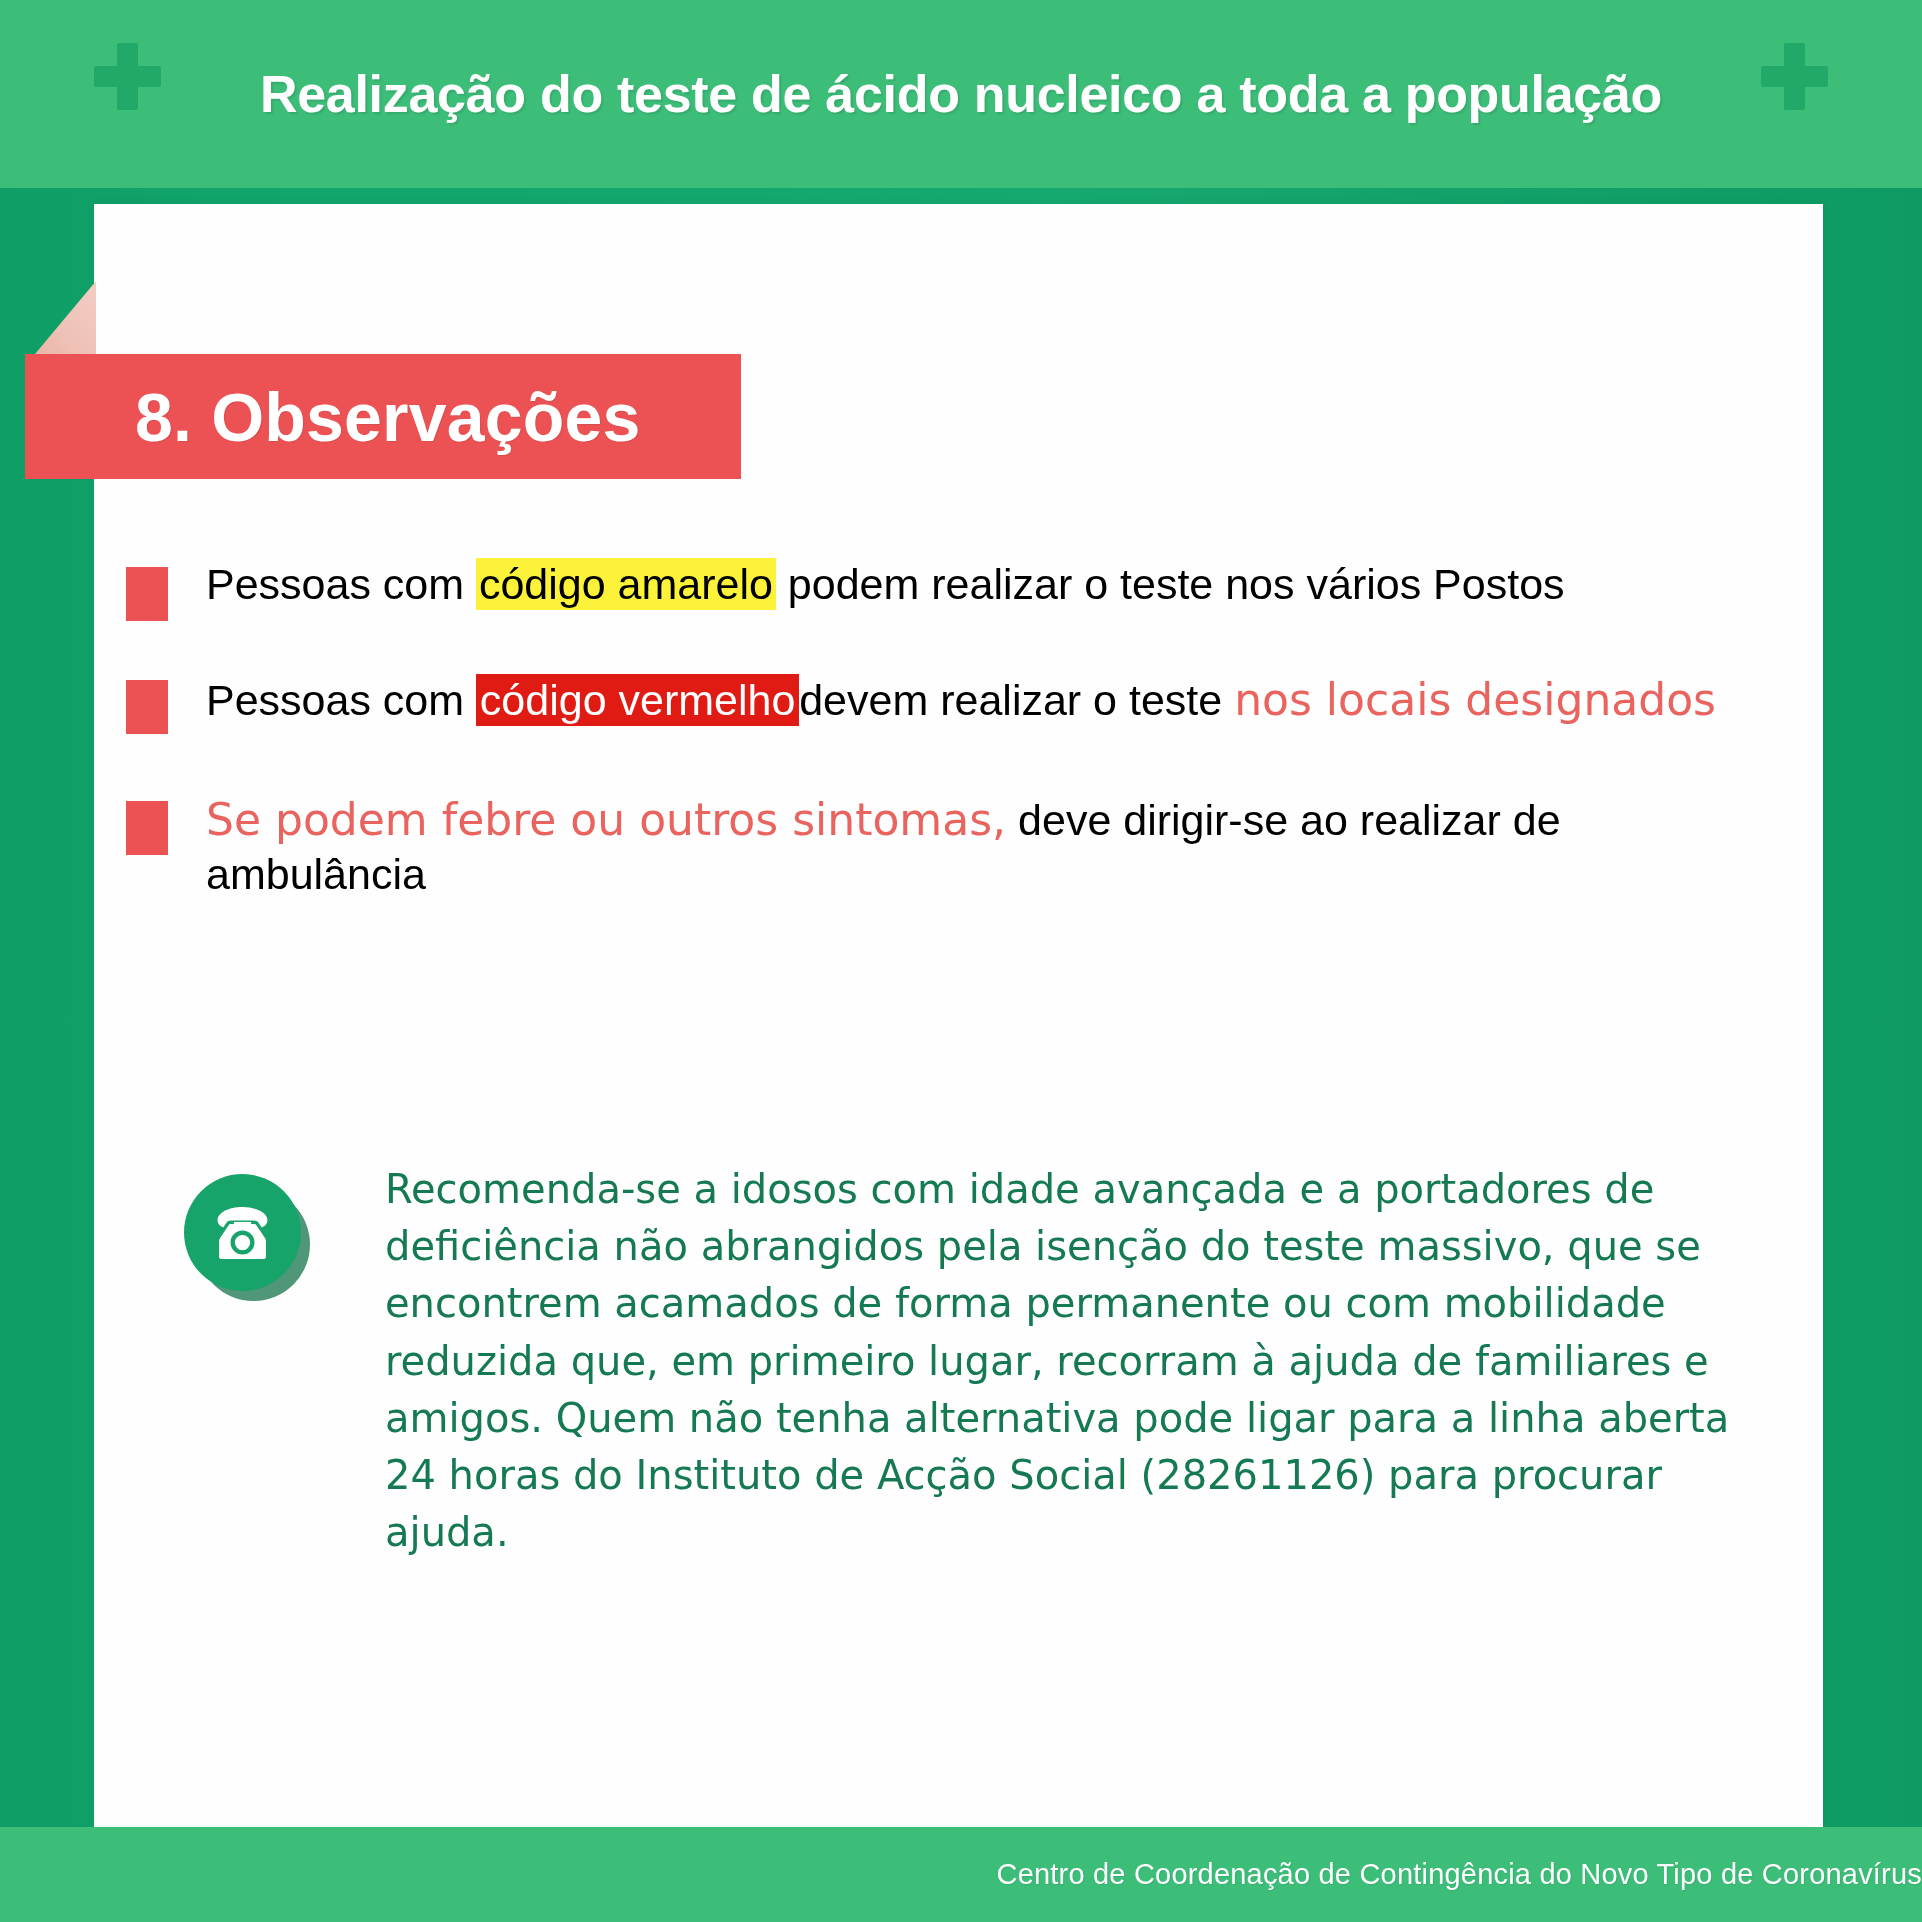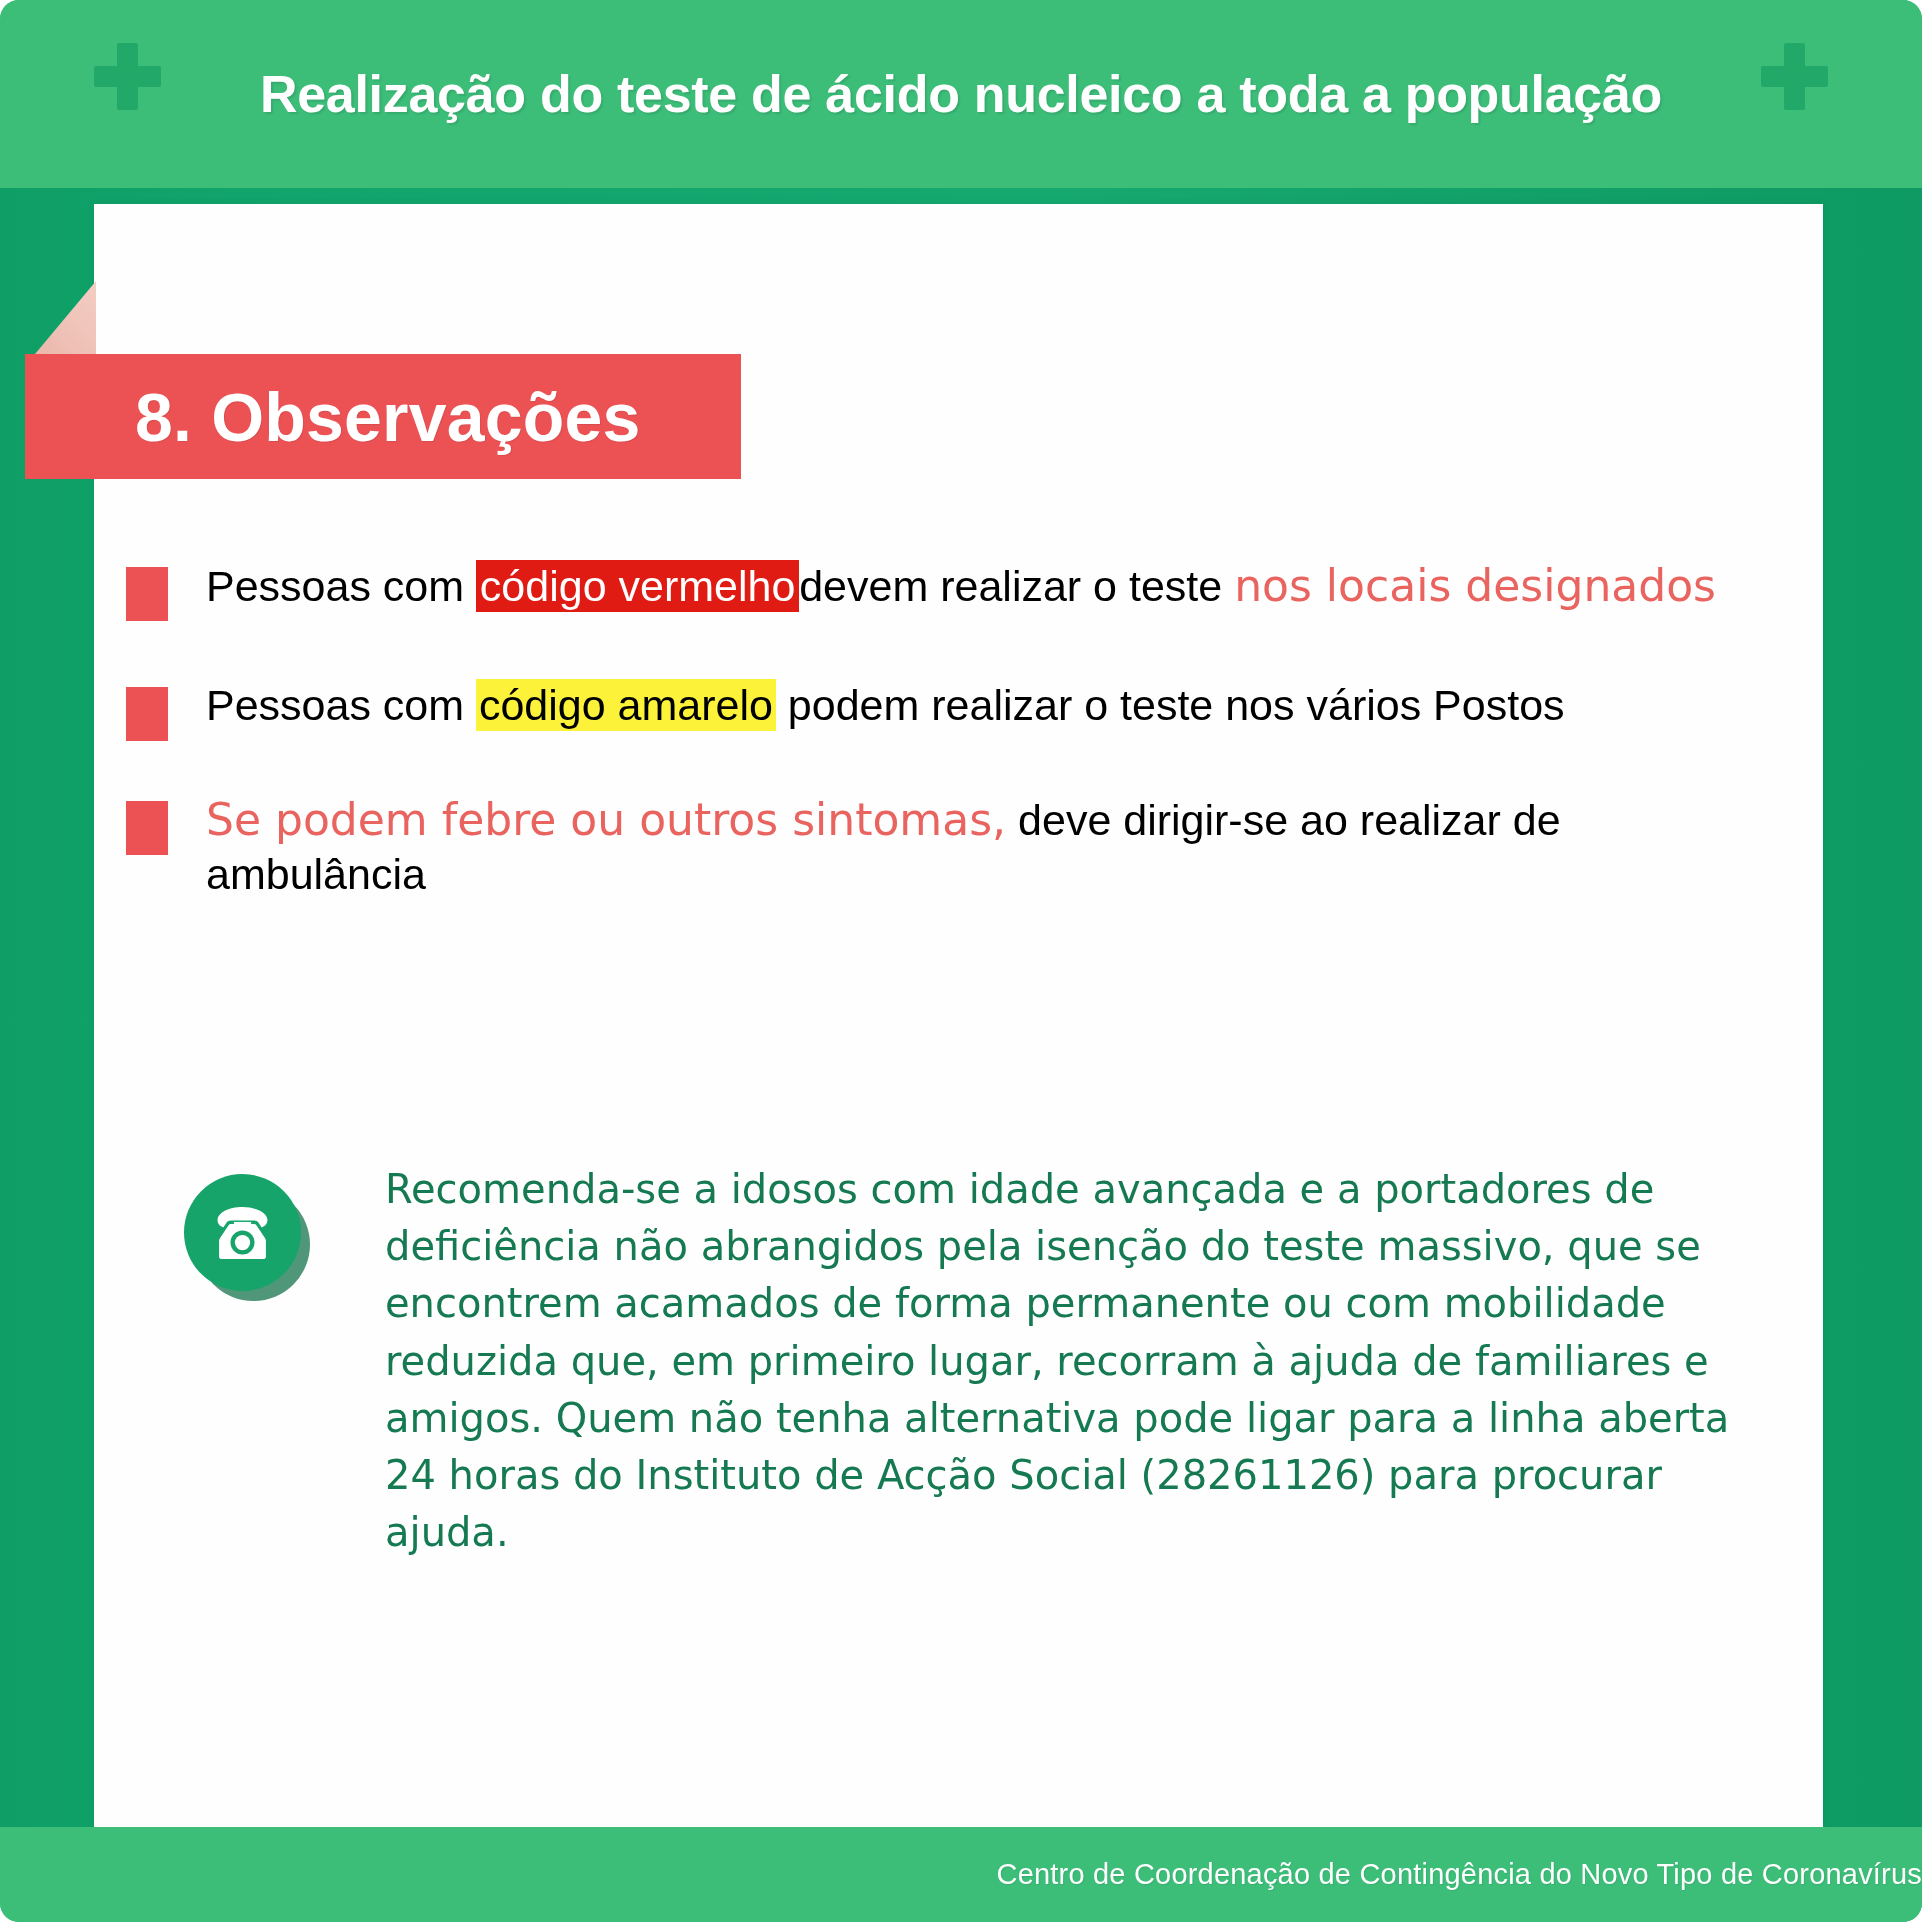--- a/index.html
+++ b/index.html
@@ -11,21 +11,20 @@
     font-family: "Liberation Sans", sans-serif;
     overflow: hidden;
   }
 
   #poster {
     position: relative;
     width: 1922px;
     height: 1922px;
     background: #3cbe79;
     overflow: hidden;
-    border-radius: 19px;
   }
 
   
   .header {
     position: absolute;
     left: 0; top: 0;
     width: 1922px;
     height: 188px;
     background: #3cbe79;
     display: flex;
@@ -240,31 +239,31 @@
 
   <div class="card"></div>
 
   <div class="ribbon-fold"></div>
   <div class="ribbon">
     <span class="ribbon-label">8. Observações</span>
   </div>
 
   <div class="bullets">
 
+    <div class="bullet b1">
+      <span class="bullet-marker"></span>
+      <div class="bullet-text">
+        <span>Pessoas com </span><span class="hl-yellow">código amarelo</span><span> podem realizar o teste nos vários Postos</span>
+      </div>
+    </div>
+
     <div class="bullet b2">
       <span class="bullet-marker"></span>
       <div class="bullet-text">
         <span>Pessoas com </span><span class="hl-red">código vermelho</span><span>devem realizar o teste </span><span class="soft-red">nos locais designados</span>
-      </div>
-    </div>
-
-    <div class="bullet b1">
-      <span class="bullet-marker"></span>
-      <div class="bullet-text">
-        <span>Pessoas com </span><span class="hl-yellow">código amarelo</span><span> podem realizar o teste nos vários Postos</span>
       </div>
     </div>
 
     <div class="bullet b3">
       <span class="bullet-marker"></span>
       <div class="bullet-text">
         <span class="soft-red">Se podem febre ou outros sintomas,</span><span> deve dirigir-se ao realizar de ambulância</span>
       </div>
     </div>
 

